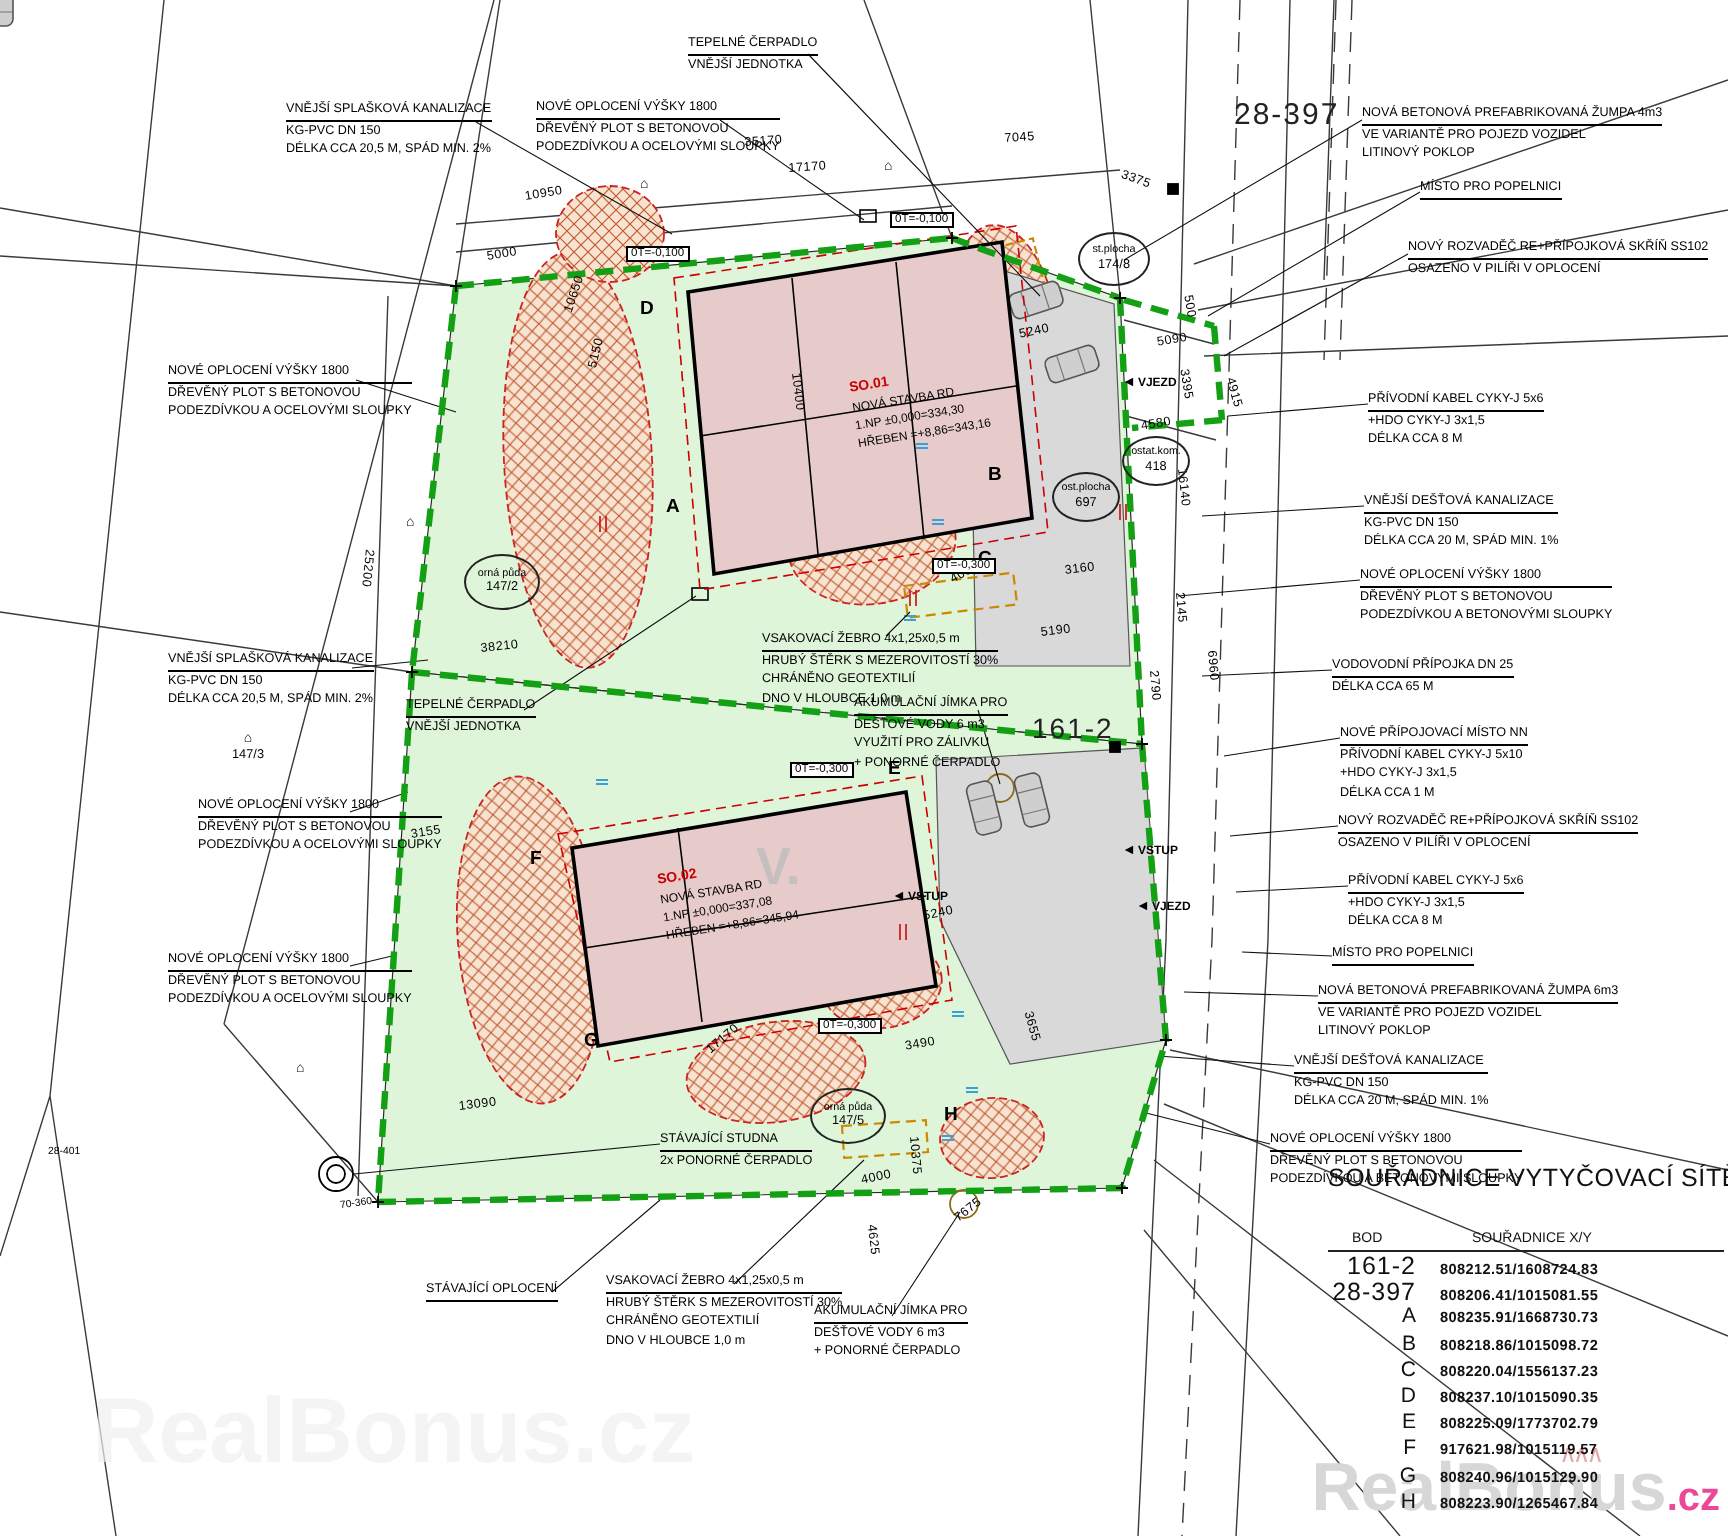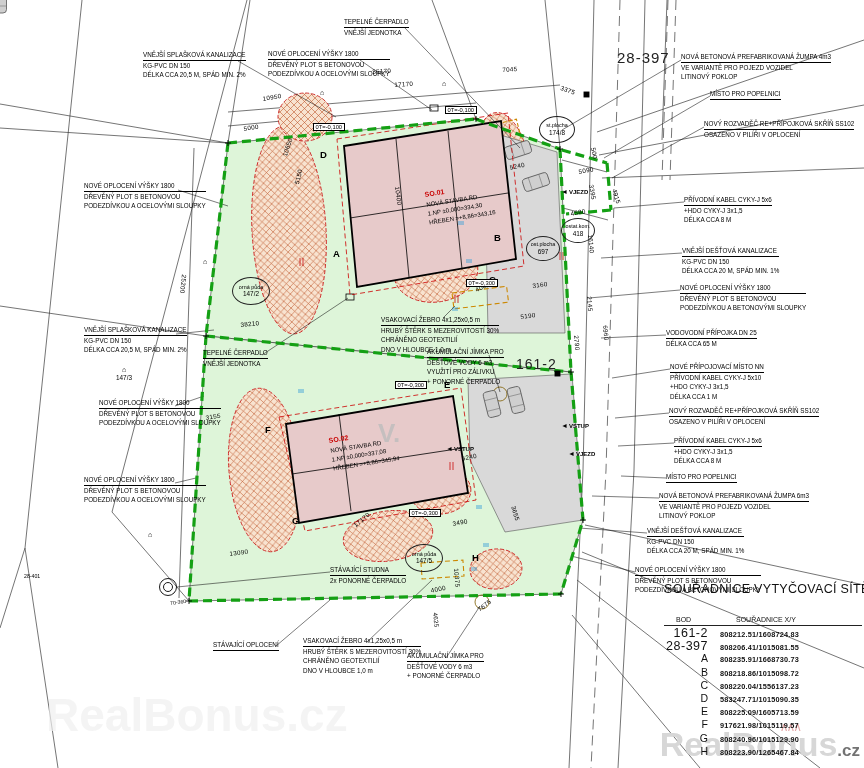--- a/index.html
+++ b/index.html
@@ -31,21 +31,21 @@
   .tbl .title{font-size:12.5px;letter-spacing:.3px;white-space:nowrap;}
   .tbl .thead{display:flex;margin-top:20px;border-bottom:0.9px solid #222;
               padding-bottom:2px;font-size:7px;}
   .tbl .thead .h1{width:46px;text-align:left;padding-left:12px;}
   .tbl .thead .h2{padding-left:14px;}
   .trow{display:flex;align-items:baseline;height:13.2px;}
   .trow .bod{width:44px;text-align:right;padding-right:12px;font-size:10.5px;}
   .trow.big .bod{font-size:12.5px;letter-spacing:.5px;}
   .trow .xy{font-size:7.3px;font-weight:bold;letter-spacing:.2px;}
   .wm-brand{right:4px;bottom:4px;font-size:34px;font-weight:bold;color:#d7d7d7;}
-  .wm-brand .tld{font-size:17px;color:#737373;}
+  .wm-brand .tld{font-size:20px;color:#ec4899;}
   .wm-roof{right:64px;bottom:34px;color:#e5a8a8;font-size:12px;letter-spacing:-2px;}
   .wm-mid{left:378px;top:418px;font-size:26px;font-weight:bold;color:#bdbdbd;opacity:.8;}
   .wm-low{left:46px;top:688px;font-size:46px;font-weight:bold;color:#f0f0f0;opacity:.7;}
 </style>
 </head>
 <body>
 
 <div id="plan">
 
   <div class="wm wm-low">RealBonus.cz</div>
@@ -427,25 +427,25 @@
     <div class="trow">
         <span class="bod">B</span>
         <span class="xy">808218.86/1015098.72</span>
       </div>
     <div class="trow">
         <span class="bod">C</span>
         <span class="xy">808220.04/1556137.23</span>
       </div>
     <div class="trow">
         <span class="bod">D</span>
-        <span class="xy">583247.71/1015090.35</span>
+        <span class="xy">808237.10/1015090.35</span>
       </div>
     <div class="trow">
         <span class="bod">E</span>
-        <span class="xy">808225.09/1605713.59</span>
+        <span class="xy">808225.09/1773702.79</span>
       </div>
     <div class="trow">
         <span class="bod">F</span>
         <span class="xy">917621.98/1015119.57</span>
       </div>
     <div class="trow">
         <span class="bod">G</span>
         <span class="xy">808240.96/1015129.90</span>
       </div>
     <div class="trow">

